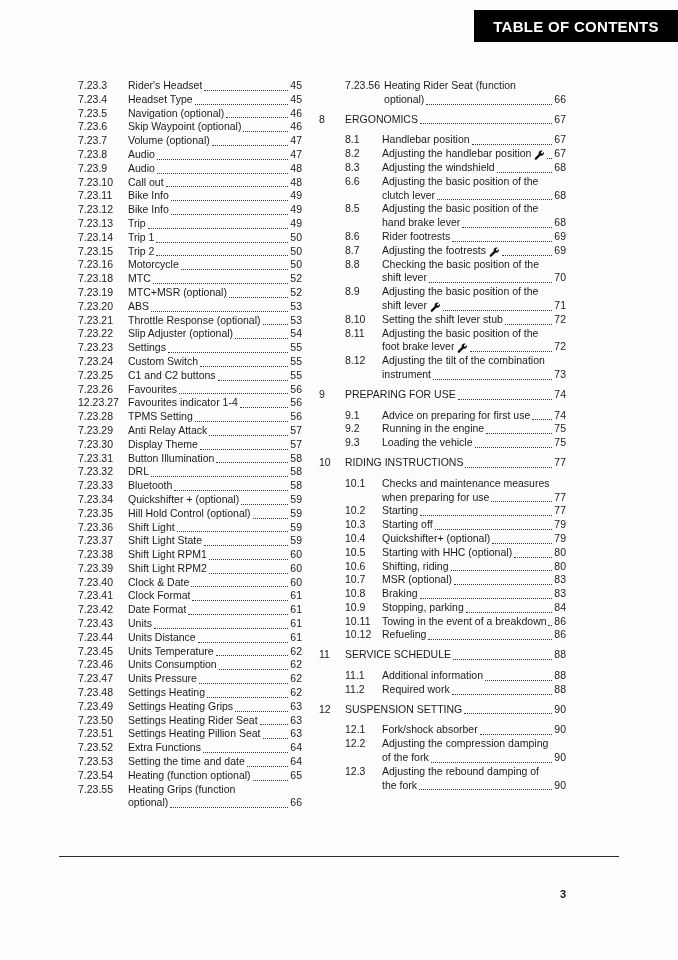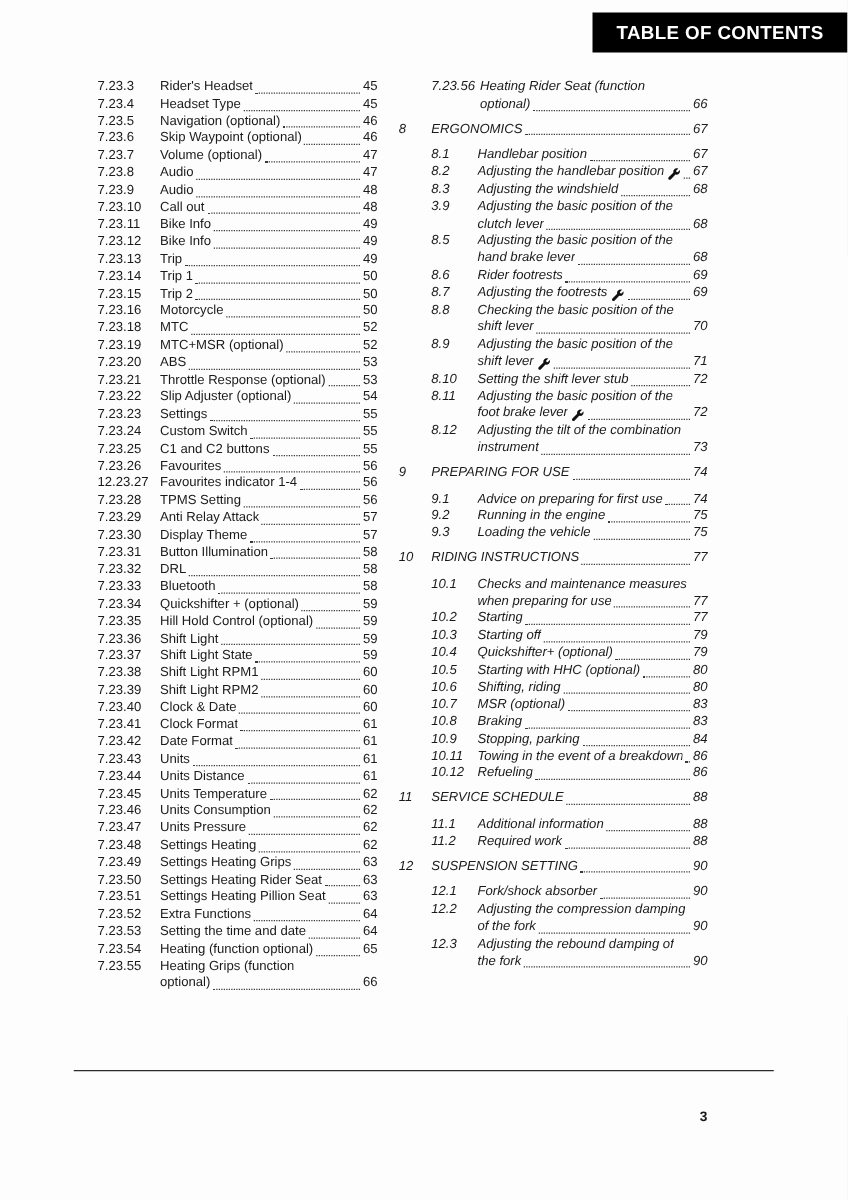--- a/index.html
+++ b/index.html
@@ -30,26 +30,26 @@
     text-align: right;
   }
   .header-box span {
     font-size: 15px;
     font-weight: bold;
     letter-spacing: 0.3px;
     white-space: nowrap;
   }
   .col {
     position: absolute;
-    top: 63px;
+    top: 79px;
     font-size: 10.5px;
     line-height: 13.8px;
   }
   #col-left  { left: 78px;  width: 224px; }
-  #col-right { left: 319px; width: 247px; font-style: italic; }
+  #col-right { left: 319px; width: 247px; }
 
   .row { display: flex; align-items: flex-start; }
   .row .num { flex: 0 0 auto; white-space: nowrap; padding-right: 4px; }
   #col-left  .row .num { min-width: 50px; }
   #col-right .row.entry { padding-left: 26px; }
   #col-right .row.entry .num { min-width: 37px; }
   #col-right .row.section .num { min-width: 26px; }
   .row.section { margin: 6px 0 7px 0; }
 
   .row .body { flex: 1 1 auto; display: flex; flex-direction: column; min-width: 0; }
@@ -669,21 +669,21 @@
         <span class="num">8.3</span>
         <span class="body">
           <span class="line">
             <span class="t">Adjusting the windshield</span>
             <span class="dots"></span>
             <span class="pg">68</span>
           </span>
         </span>
       </div>
       <div class="row entry">
-        <span class="num">3.9</span>
+        <span class="num">6.6</span>
         <span class="body">
           <span class="line">
             <span class="t">Adjusting the basic position of the</span>
           </span>
           <span class="line">
             <span class="t">clutch lever</span>
             <span class="dots"></span>
             <span class="pg">68</span>
           </span>
         </span>

